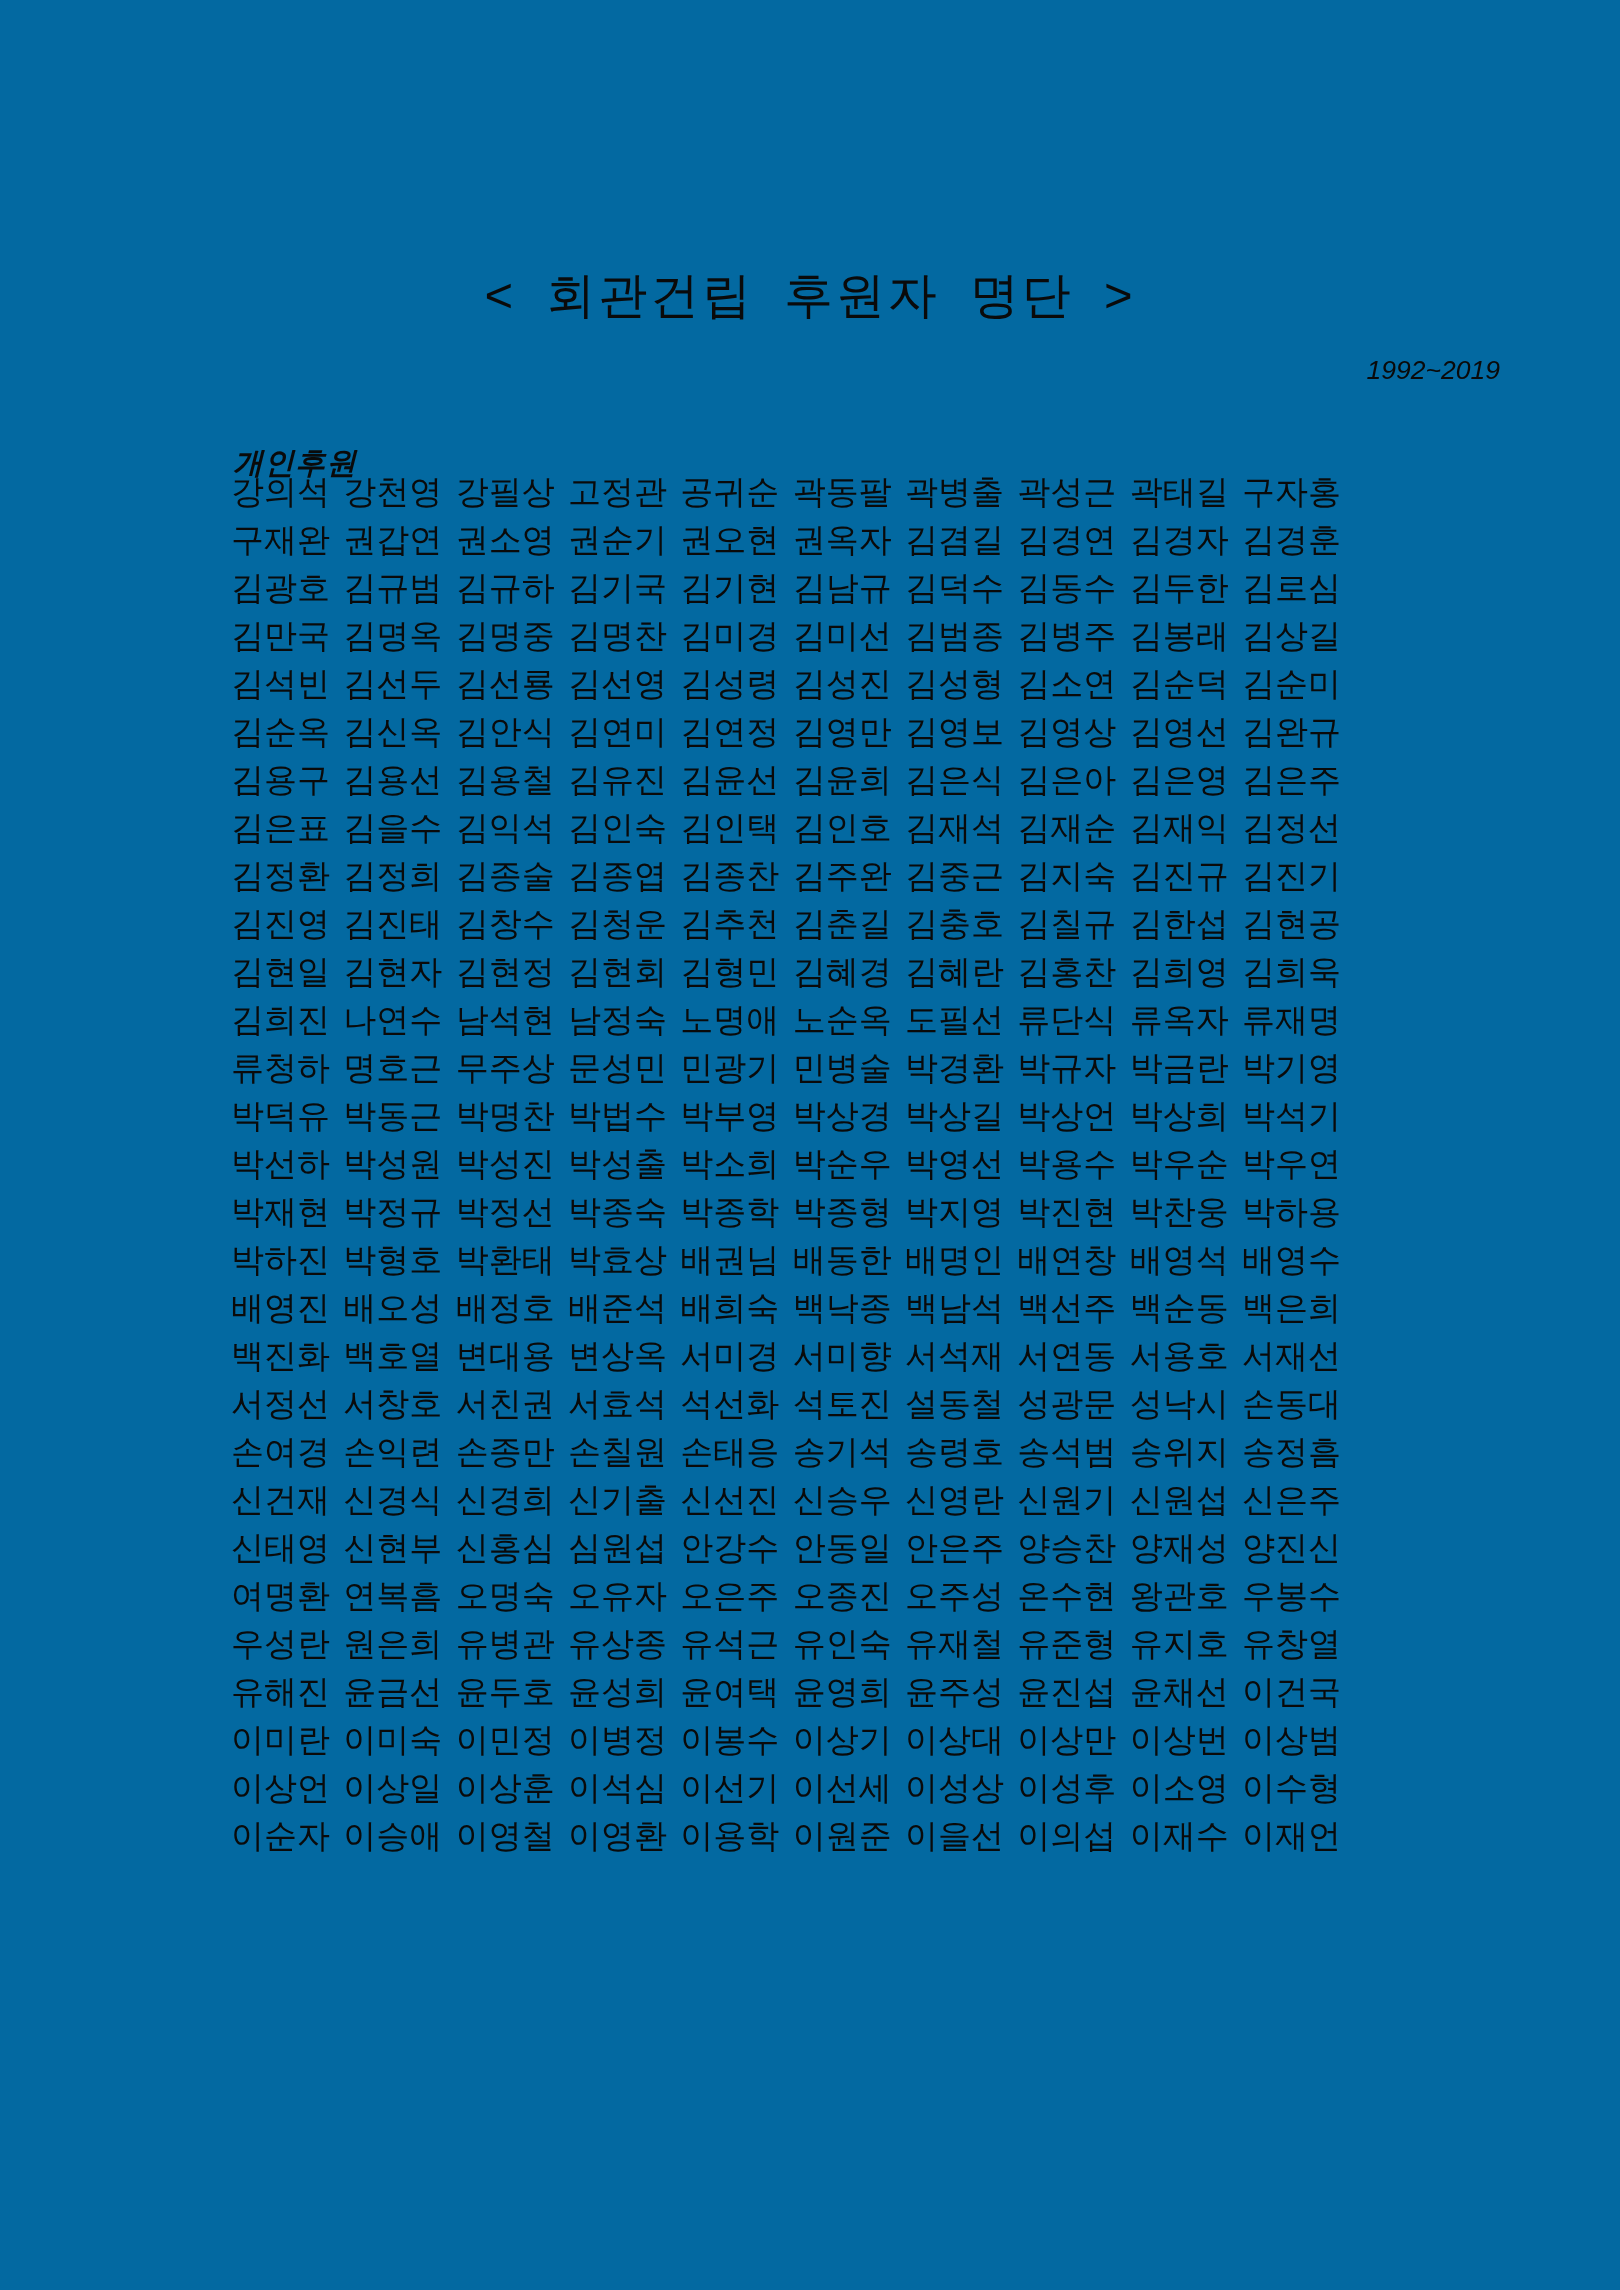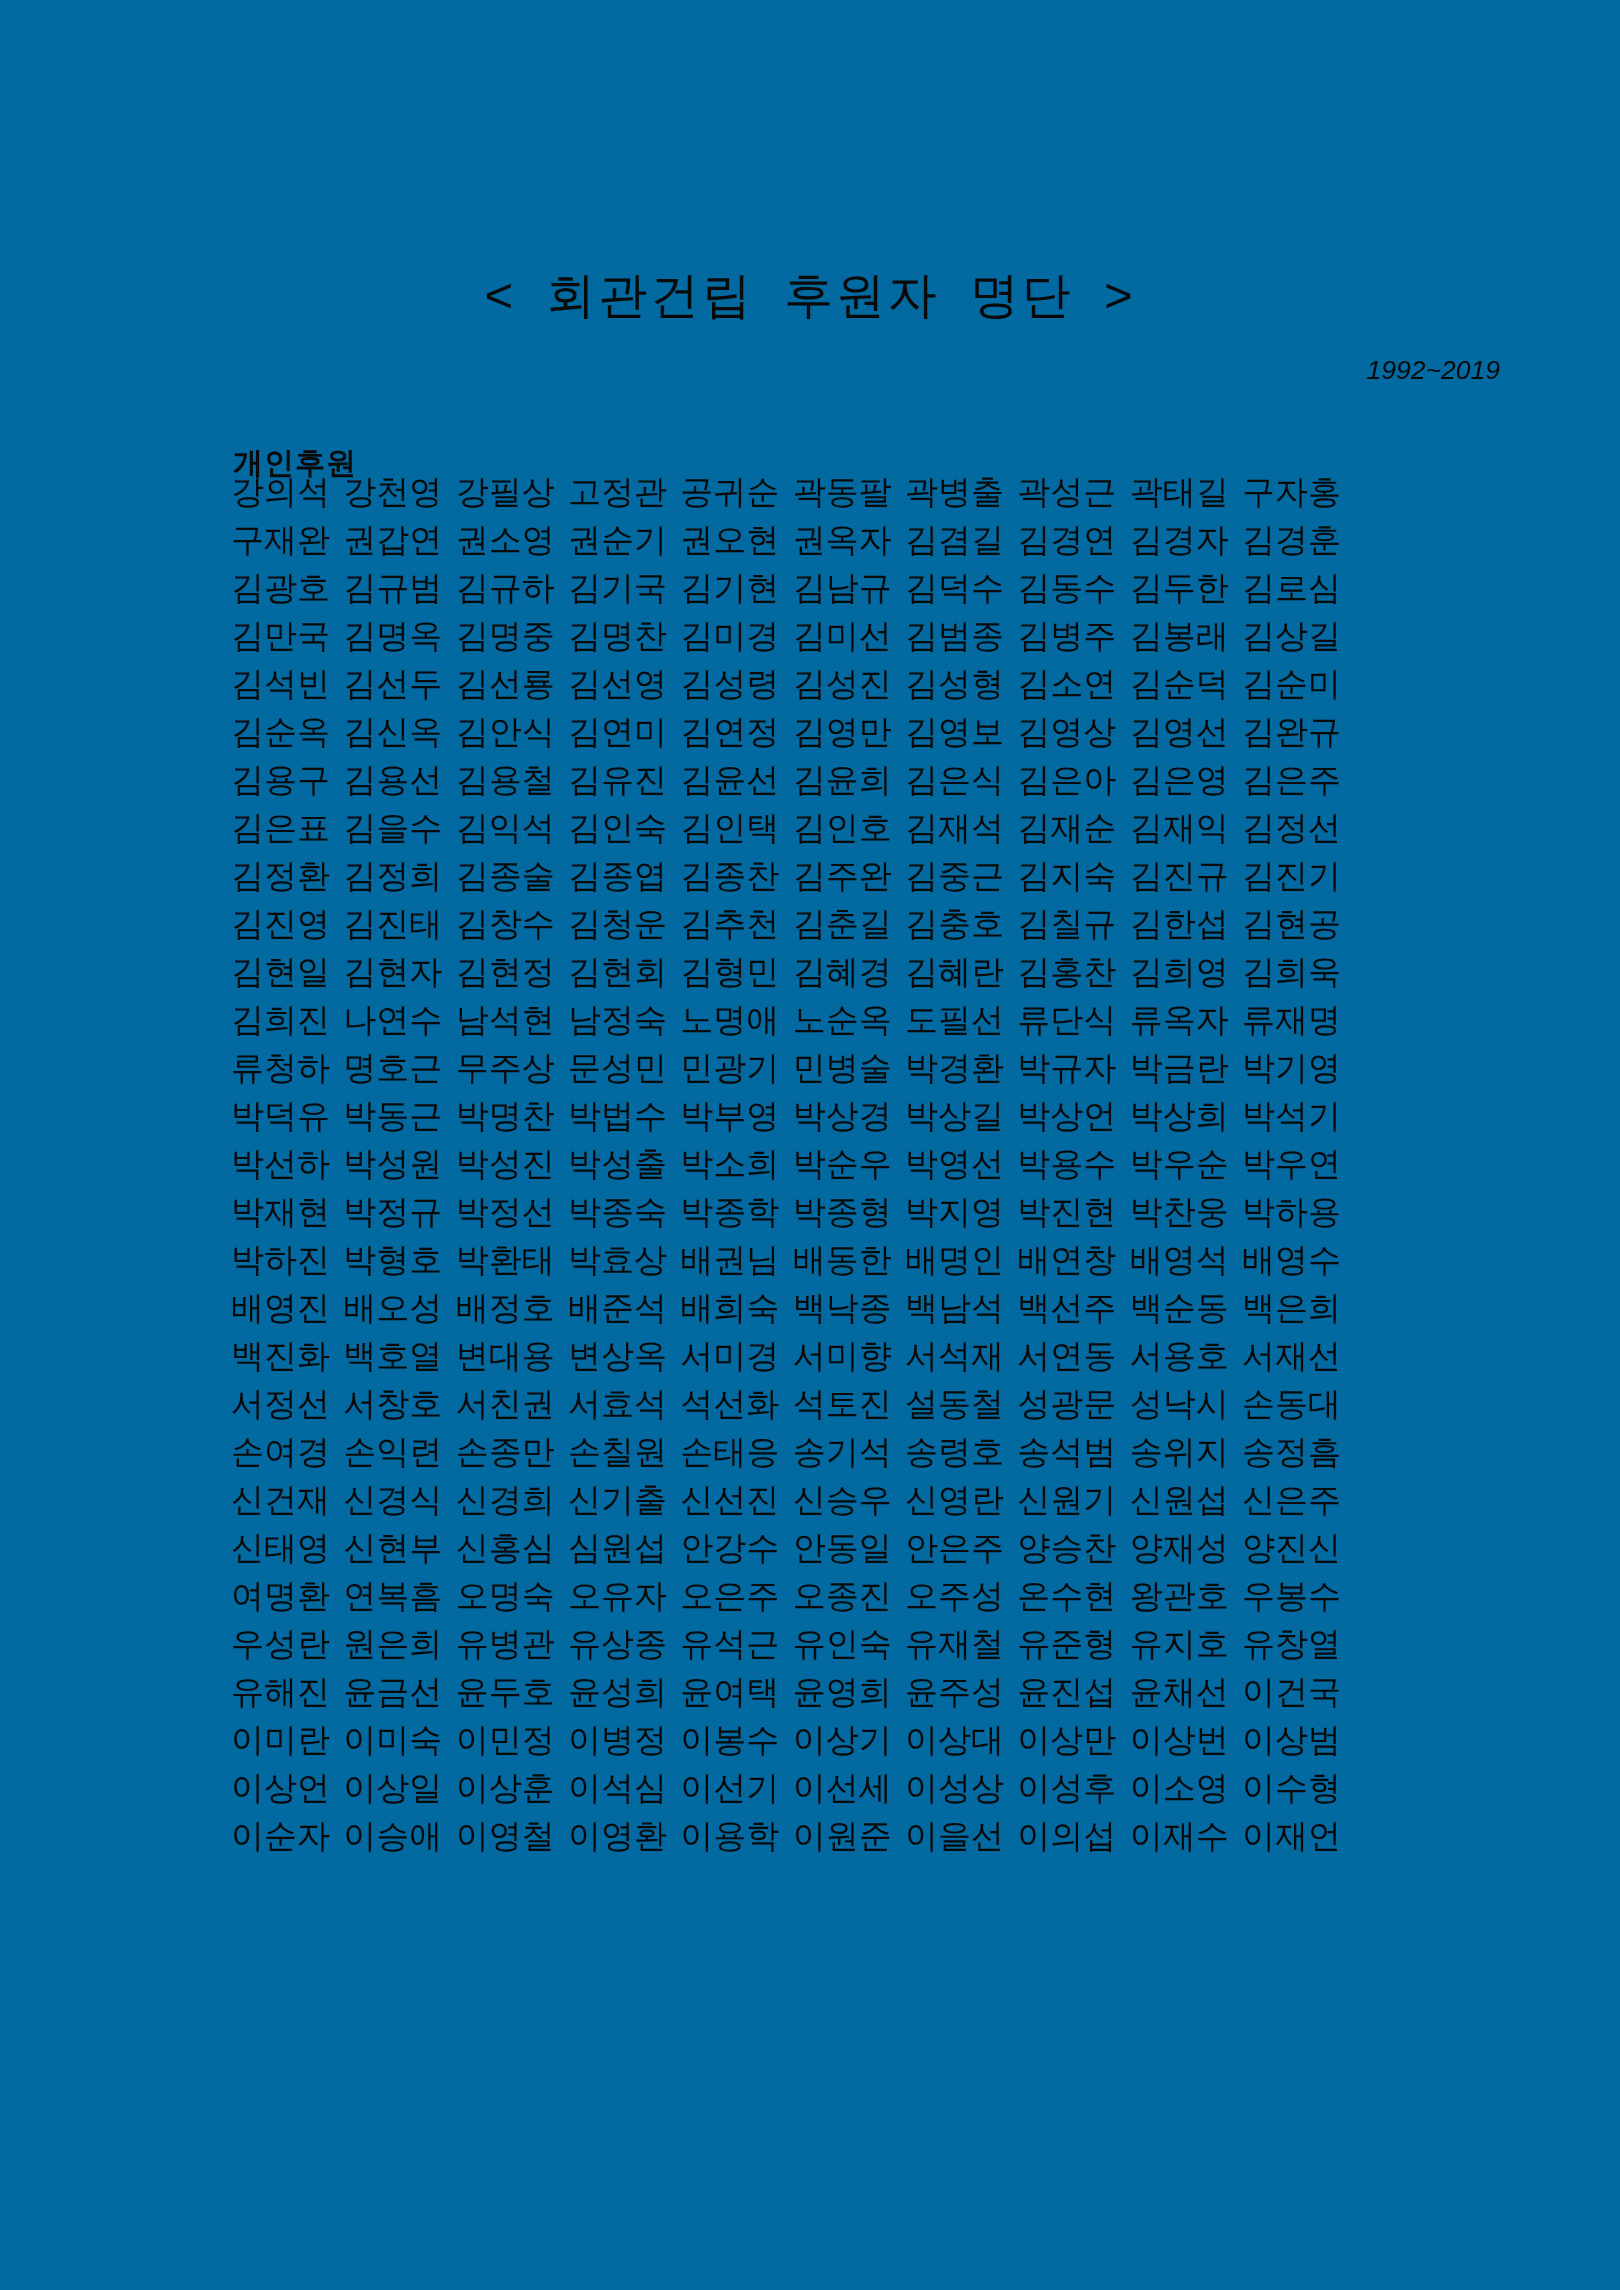--- a/index.html
+++ b/index.html
@@ -40,20 +40,21 @@
     letter-spacing: 0px;
     font-style: italic;
   }
   .section-header {
     position: absolute;
     top: 443px;
     left: 233px;
     font-size: 30px;
     font-weight: 700;
     letter-spacing: 1px;
+    font-style: italic;
   }
   .donor-list {
     position: absolute;
     top: 468px;
     left: 231px;
     width: 1110px;
   }
   .name-row {
     display: flex;
     justify-content: space-between;

